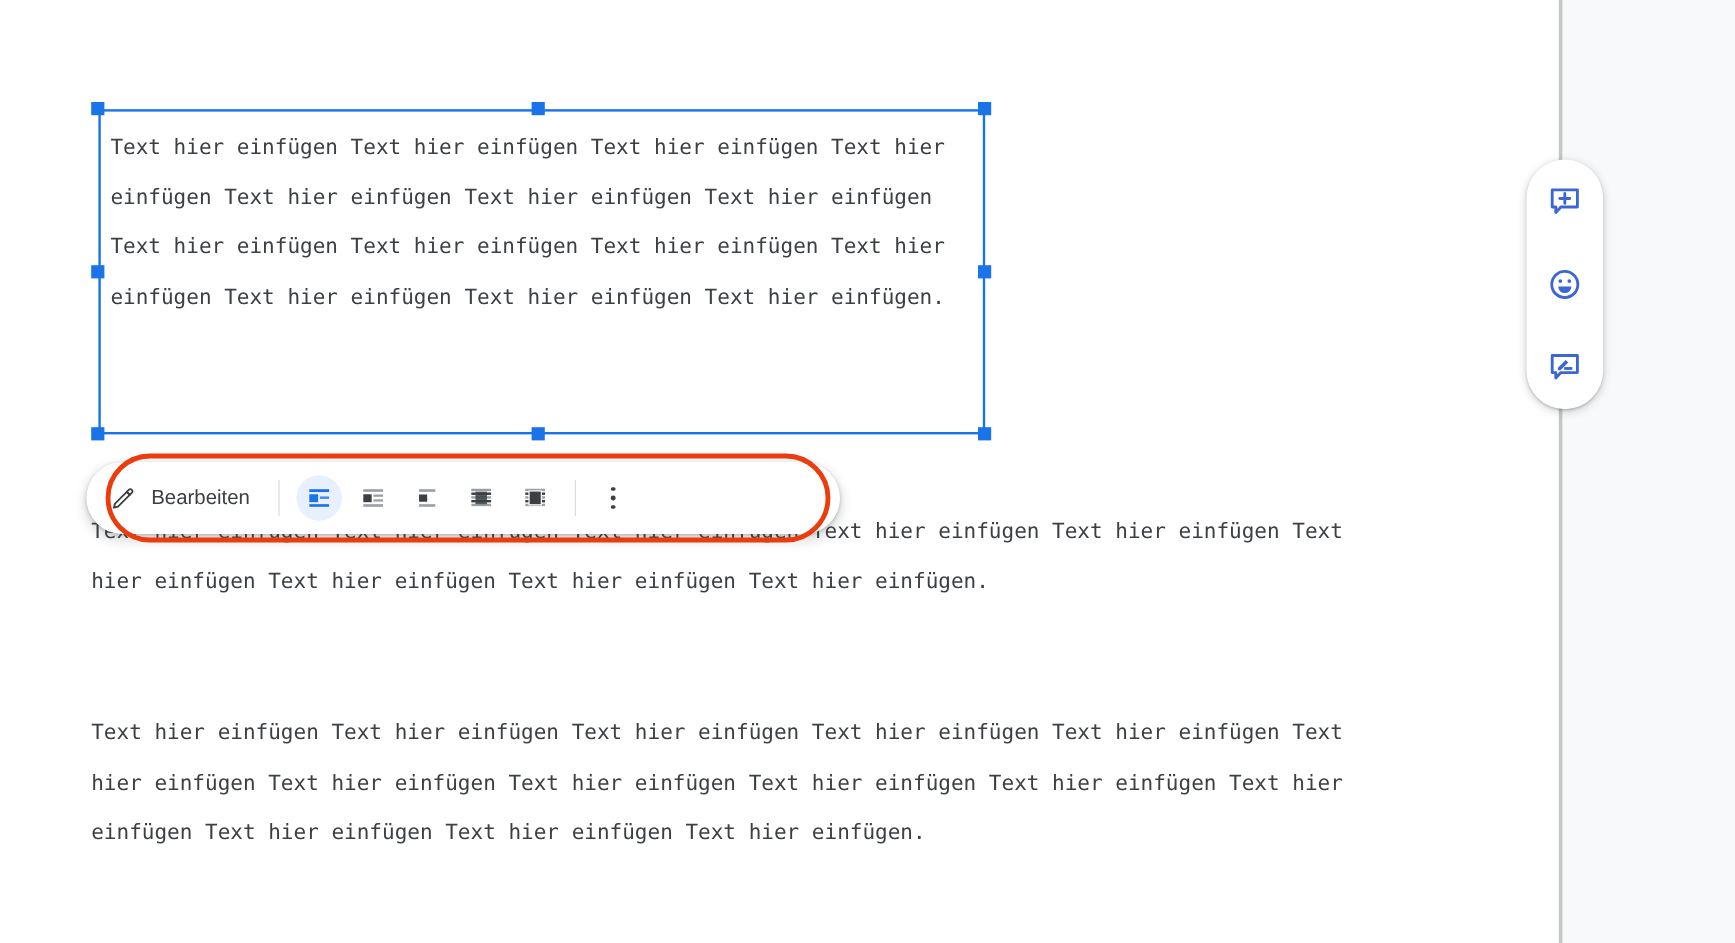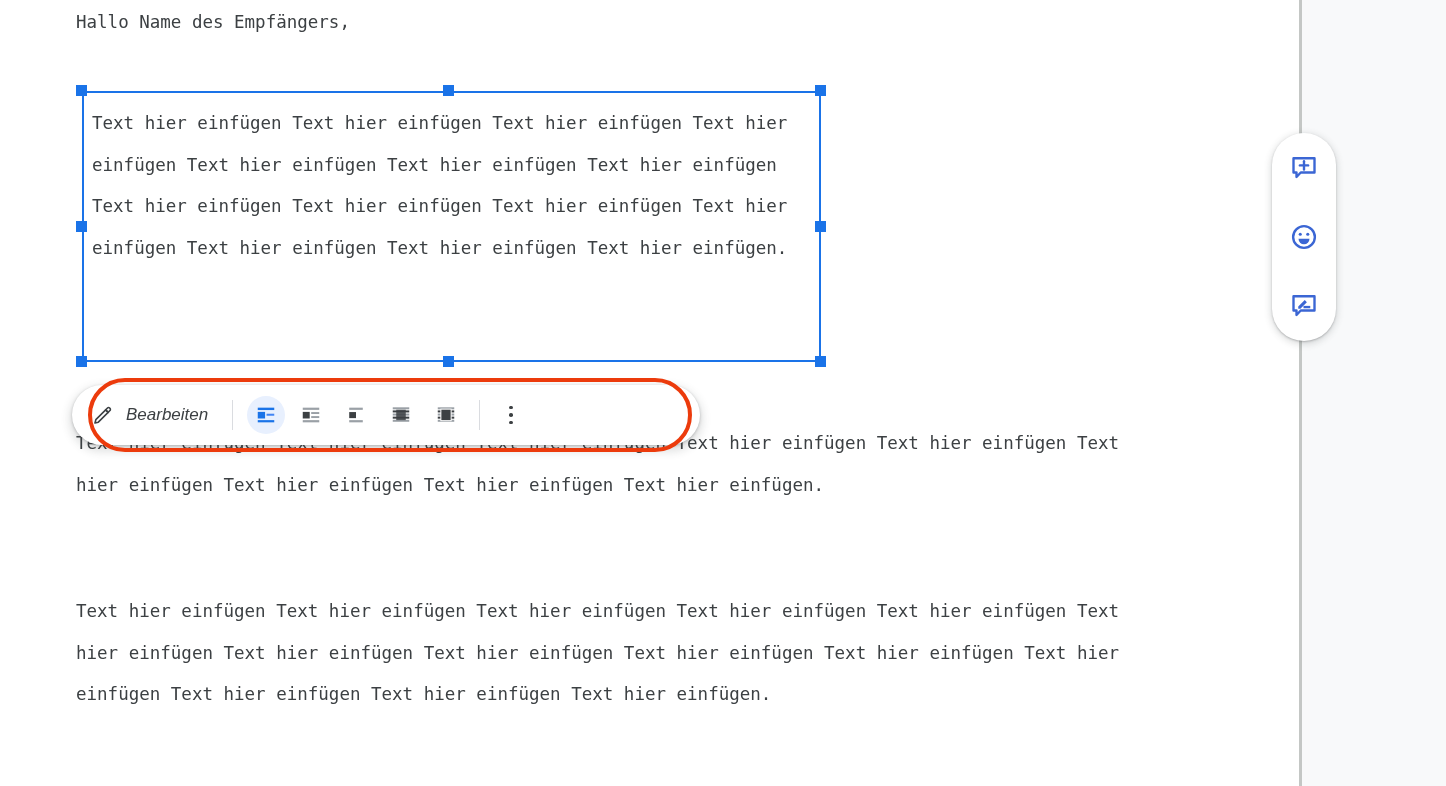--- a/index.html
+++ b/index.html
@@ -128,21 +128,20 @@
     width: 628px;
     height: 60px;
     background: #ffffff;
     border-radius: 30px;
     box-shadow: 0 1px 3px rgba(60,64,67,.3), 0 4px 8px 3px rgba(60,64,67,.15);
     display: flex;
     align-items: center;
     padding: 0 14px;
     box-sizing: border-box;
     z-index: 25;
-    font-style: italic;
   }
 
   .tb-edit {
     display: flex;
     align-items: center;
     gap: 12px;
     padding: 6px 10px 6px 6px;
     border-radius: 6px;
     cursor: pointer;
   }
@@ -227,21 +226,20 @@
   }
 </style>
 </head>
 <body>
 
 <div id="page">
 
   <div id="right-gutter"></div>
   <div id="gutter-divider"></div>
 
-  <div class="doc-text" id="greeting">Hallo Name des Empfängers,</div>
 
   <div class="doc-text" id="selected-block">Text hier einfügen Text hier einfügen Text hier einfügen Text hier einfügen Text hier einfügen Text hier einfügen Text hier einfügen Text hier einfügen Text hier einfügen Text hier einfügen Text hier einfügen Text hier einfügen Text hier einfügen Text hier einfügen.</div>
 
   <div class="doc-text" id="para-after">Text hier einfügen Text hier einfügen Text hier einfügen Text hier einfügen Text hier einfügen Text hier einfügen Text hier einfügen Text hier einfügen Text hier einfügen.</div>
 
   <div class="doc-text" id="para-last">Text hier einfügen Text hier einfügen Text hier einfügen Text hier einfügen Text hier einfügen Text hier einfügen Text hier einfügen Text hier einfügen Text hier einfügen Text hier einfügen Text hier einfügen Text hier einfügen Text hier einfügen Text hier einfügen.</div>
 
   <div id="selection-frame"></div>
   <div class="sel-handle tl"></div>
   <div class="sel-handle tm"></div>

